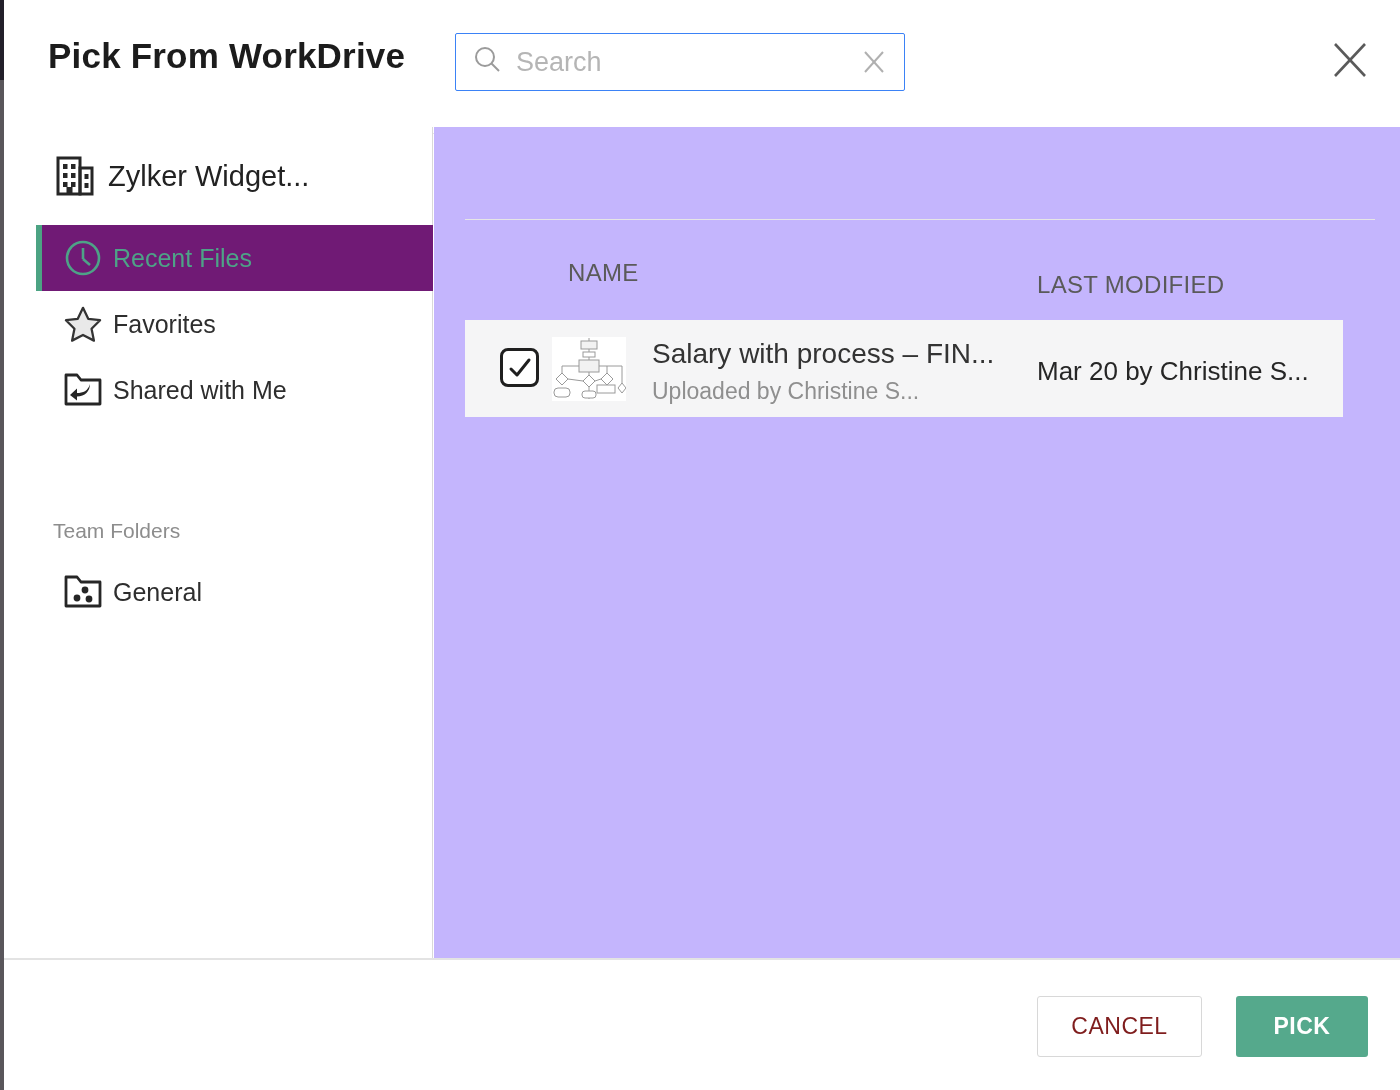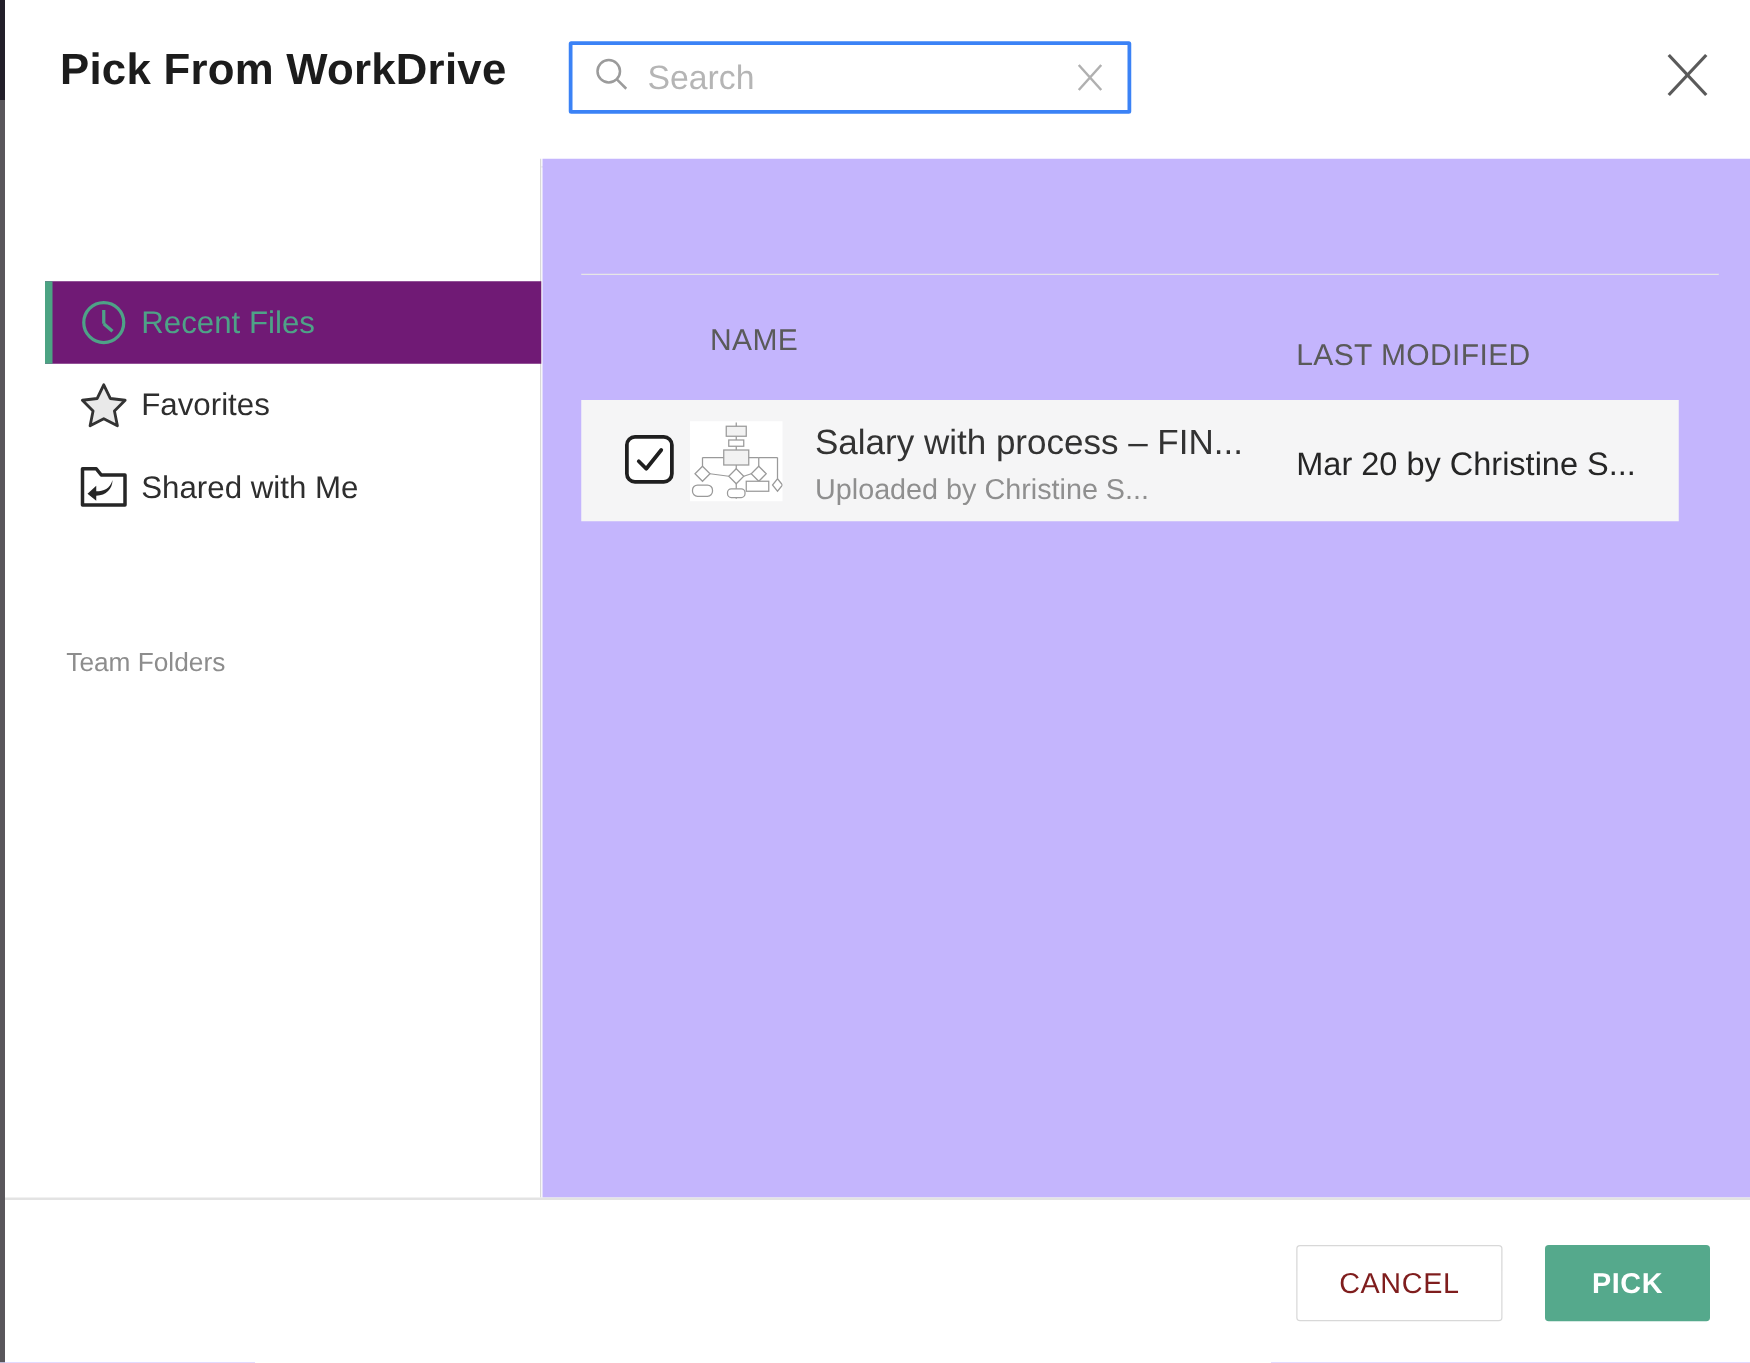--- a/index.html
+++ b/index.html
@@ -13,21 +13,21 @@
 
   
   .edge-strip { position: absolute; left: 0; top: 0; width: 4px; height: 1090px; background: #59565b; z-index: 20; }
   .edge-strip-top { position: absolute; left: 0; top: 0; width: 4px; height: 80px; background: #221f2a; z-index: 21; }
 
   
   .header { position: absolute; left: 0; top: 0; width: 1400px; height: 134px; border-bottom: 1px solid #e4e4e4; background: #fff; }
   .dialog-title { position: absolute; left: 48px; top: 36px; font-size: 35px; font-weight: 600; color: #1c1c1c; letter-spacing: 0.2px; }
   .search-box {
     position: absolute; left: 455px; top: 33px; width: 450px; height: 58px;
-    border: 3px solid #3b82f6; border-radius: 2px; background: #fff;
+    border: 1px solid #3b82f6; border-radius: 2px; background: #fff;
     display: flex; align-items: center; padding: 0 16px;
   }
   .search-box .mag { flex: 0 0 auto; margin-right: 14px; }
   .search-input {
     flex: 1 1 auto; border: none; outline: none; font-size: 27px; color: #444;
     font-family: "Liberation Sans", sans-serif; background: transparent; min-width: 0;
   }
   .search-input::placeholder { color: #b5b5b5; }
   .search-clear { flex: 0 0 auto; cursor: pointer; display: flex; }
   .close-btn { position: absolute; left: 1328px; top: 38px; width: 44px; height: 44px; display: flex; align-items: center; justify-content: center; cursor: pointer; background: none; border: none; }
@@ -106,20 +106,38 @@
   <button class="close-btn">
     <svg width="34" height="34" viewBox="0 0 34 34">
         <line x1="2" y1="1" x2="32" y2="33" stroke="#5a5a5a" stroke-width="2.6"></line>
         <line x1="32" y1="1" x2="2" y2="33" stroke="#5a5a5a" stroke-width="2.6"></line>
       </svg>
   </button>
 </div>
 
 <div class="sidebar">
 
+  <div class="org-row">
+    <span class="org-icon">
+      <svg width="38" height="40" viewBox="0 0 38 40">
+        <rect x="2" y="2" width="22" height="36" fill="none" stroke="#262626" stroke-width="3"></rect>
+        <rect x="24" y="12" width="12" height="26" fill="none" stroke="#262626" stroke-width="3"></rect>
+        <rect x="7" y="8" width="4.5" height="5" fill="#262626"></rect>
+          <rect x="15" y="8" width="4.5" height="5" fill="#262626"></rect>
+        <rect x="7" y="17" width="4.5" height="5" fill="#262626"></rect>
+          <rect x="15" y="17" width="4.5" height="5" fill="#262626"></rect>
+        <rect x="7" y="26" width="4.5" height="5" fill="#262626"></rect>
+          <rect x="15" y="26" width="4.5" height="5" fill="#262626"></rect>
+        <rect x="28.5" y="18" width="4" height="5" fill="#262626"></rect>
+          <rect x="28.5" y="27" width="4" height="5" fill="#262626"></rect>
+        <rect x="10.5" y="31" width="6" height="7" fill="#262626"></rect>
+      </svg>
+    </span>
+    <span class="org-name">Zylker Widget...</span>
+  </div>
 
   <div class="nav">
 
     <div class="nav-item active">
       <span class="active-bar"></span>
       <span class="nav-icon">
         <svg width="38" height="38" viewBox="0 0 38 38">
             <circle cx="19" cy="19" r="16" fill="none" stroke="#4ea287" stroke-width="2.6"></circle>
             <line x1="19" y1="9" x2="19" y2="20" stroke="#4ea287" stroke-width="2.6"></line>
             <line x1="19" y1="20" x2="26" y2="26" stroke="#4ea287" stroke-width="2.6"></line>
@@ -147,20 +165,34 @@
             <path d="M26 11 C 24 18, 19 20, 13 20 L13 15.5 L6 22 L13 27.5 L13 23.5 C 21 23.5, 26 18, 26 11 Z" fill="#262626"></path>
           </svg>
       </span>
       <span class="nav-label">Shared with Me</span>
     </div>
 
   </div>
 
   <div class="section-label">Team Folders</div>
 
+  <div class="team-list">
+    <div class="nav-item">
+
+      <span class="nav-icon">
+        <svg width="38" height="34" viewBox="0 0 38 34">
+            <path d="M2 7 L2 31 L36 31 L36 7 L17 7 L13 2 L2 2 Z" fill="none" stroke="#262626" stroke-width="2.8" stroke-linejoin="round"></path>
+            <circle cx="21" cy="15" r="3.4" fill="#262626"></circle>
+            <circle cx="13" cy="23" r="3.4" fill="#262626"></circle>
+            <circle cx="25" cy="24" r="3.4" fill="#262626"></circle>
+          </svg>
+      </span>
+      <span class="nav-label">General</span>
+    </div>
+  </div>
 
 </div>
 
 <div class="main">
   <div class="table-top-rule"></div>
 
   <div class="col-head name">NAME</div>
   <div class="col-head modified">LAST MODIFIED</div>
 
   <div class="file-row">

